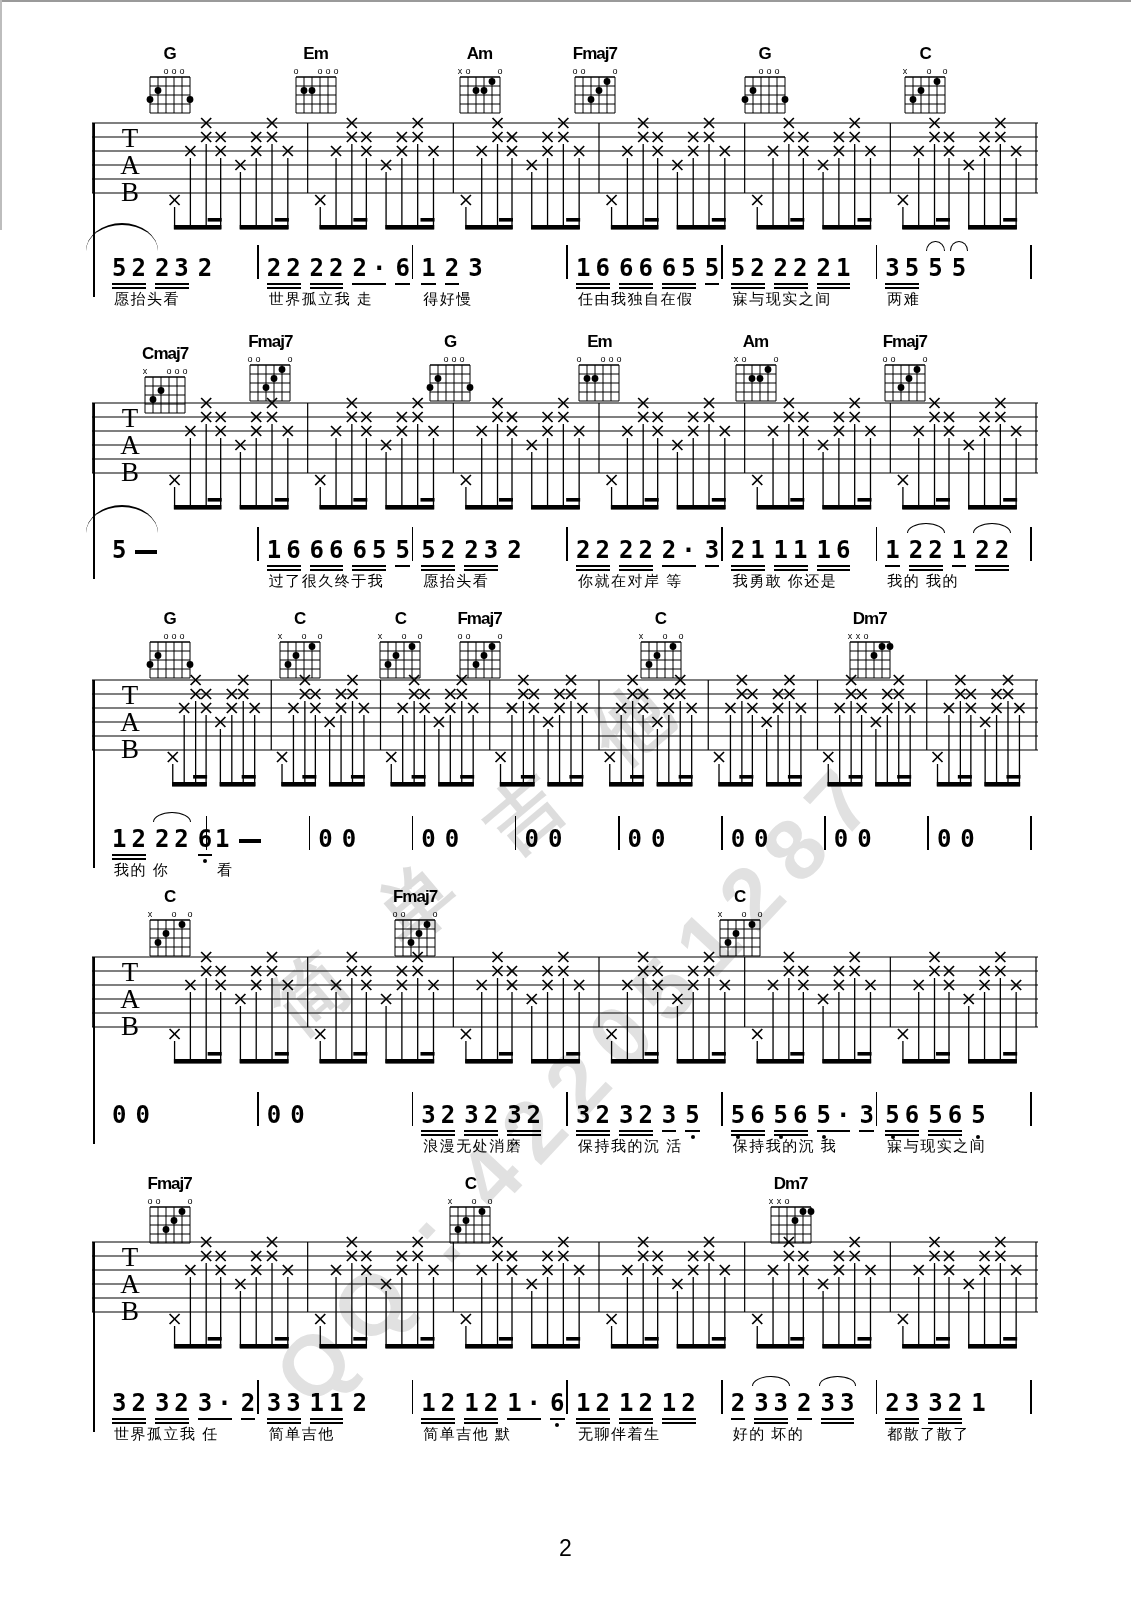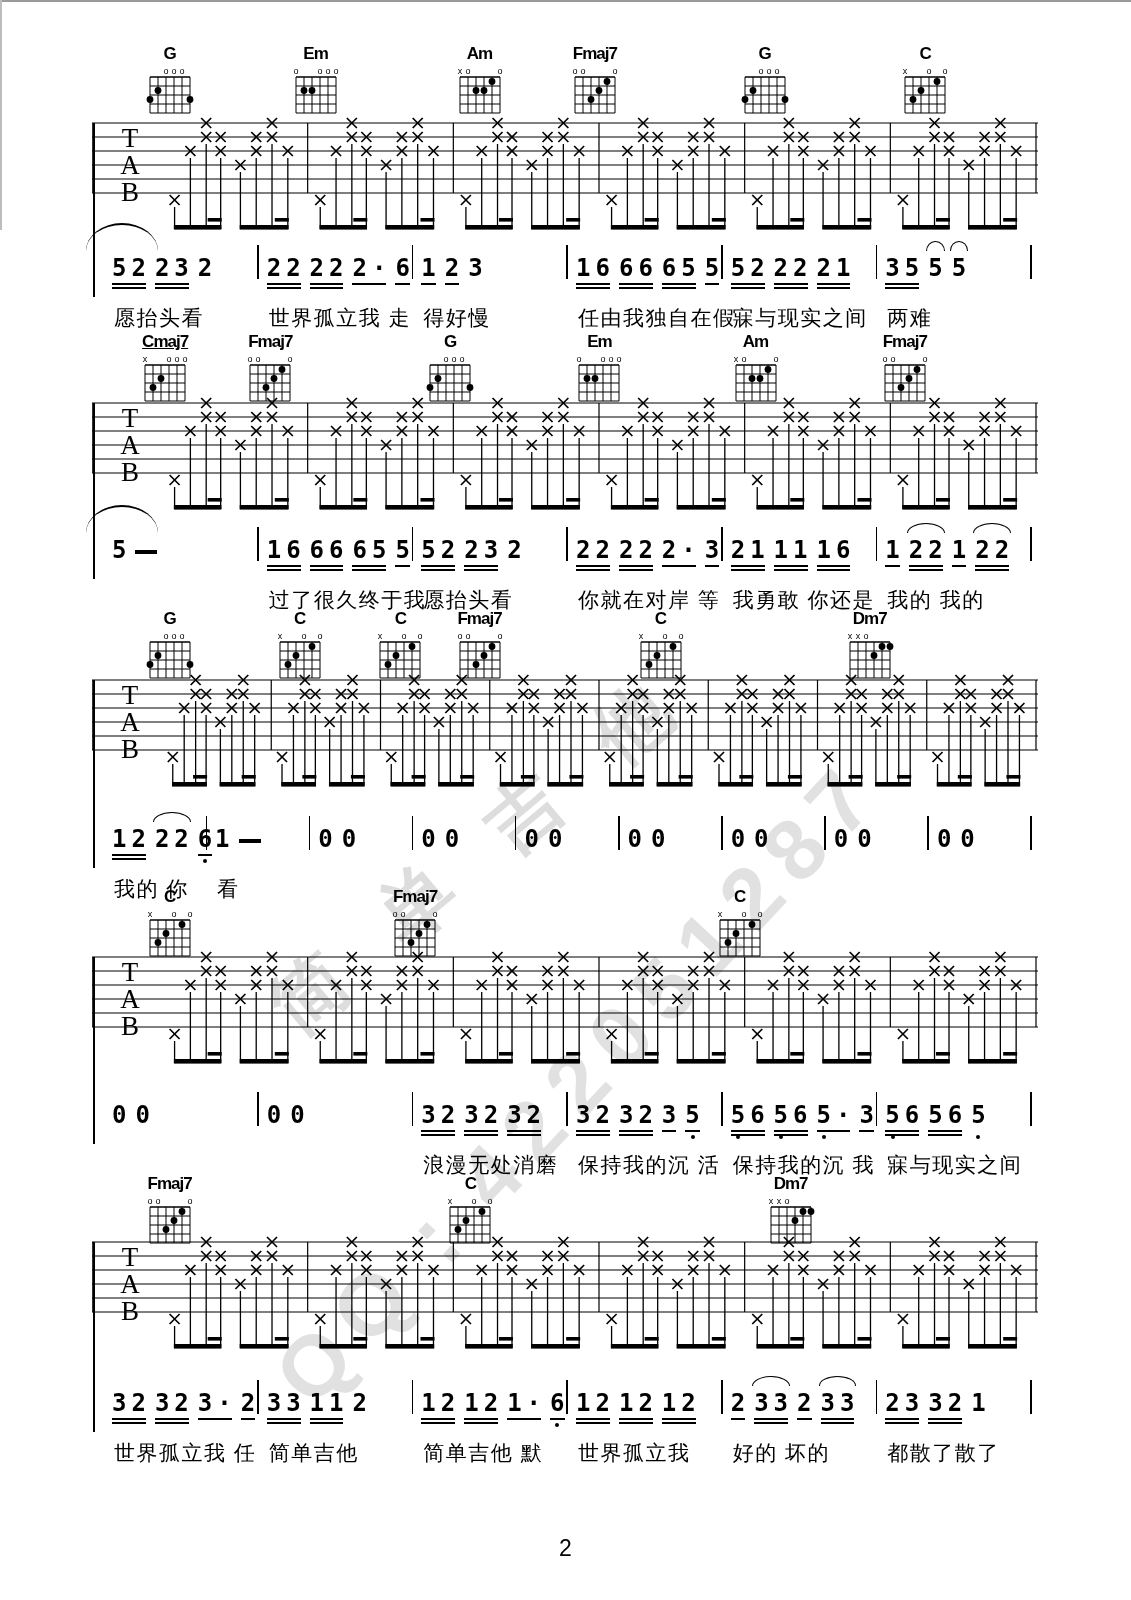--- a/index.html
+++ b/index.html
@@ -25,21 +25,21 @@
   .jn{position:relative;font-family:"DejaVu Sans Mono","Liberation Mono",monospace;
       font-weight:bold;font-size:24px;line-height:1.1}
   .jdot{font-family:"DejaVu Sans Mono",monospace;font-weight:bold;font-size:24px;line-height:1.1}
   .ld{position:absolute;left:50%;bottom:-11px;width:4px;height:4px;border-radius:50%;
       background:#000;transform:translateX(-50%)}
   .ul{position:absolute;left:0;right:0;height:1.7px;background:#000}
   .u1{bottom:-4px}.u2{bottom:-8px}
   .jarc{position:absolute;top:-14px;left:-2px;right:-2px;height:9px;border:1.7px solid #000;
         border-bottom:none;border-radius:50% 50% 0 0/100% 100% 0 0}
   .jdash{display:inline-block;width:22px;height:3.6px;background:#000;margin-bottom:9px}
-  .jlyr{margin-top:23px;font-size:21px;white-space:nowrap;letter-spacing:1.5px;padding-left:2px}
+  .jlyr{margin-top:9px;font-size:15px;white-space:nowrap;letter-spacing:1.5px;padding-left:2px}
   .sarc{position:absolute;width:72px;height:26px;border-top:2.2px solid #000;
         border-radius:50% 50% 0 0/100% 100% 0 0}
   .page-num{position:absolute;left:0;right:0;bottom:38px;text-align:center;font-size:23px}
 </style>
 </head>
 <body>
 
 <div class="canvas">
   <div class="edge-top"></div>
   <div class="edge-left"></div>
@@ -531,21 +531,21 @@
                 <span class="jn">5</span>
                 <div class="jarc"></div>
               </div>
             </div>
             <div class="jlyr">两难</div>
           </div>
           <div class="jbar"></div>
         </div>
       </div>
       <div class="system" style="top: 333px;">
-        <div class="chord" style="left: 137.126px; top: 0px; text-decoration: underline;"><div class="chord-label">Cmaj7</div><svg width="56" height="56" viewBox="0 0 56 56">
+        <div class="chord" style="left: 137.126px; top: 12px;"><div class="chord-label">Cmaj7</div><svg width="56" height="56" viewBox="0 0 56 56">
             <line x1="8" y1="14" x2="8" y2="50" stroke="#000" stroke-width="1"></line>
             <text x="8" y="11" text-anchor="middle" font-size="9" font-family="Liberation Sans, sans-serif">x</text>
             <line x1="16" y1="14" x2="16" y2="50" stroke="#000" stroke-width="1"></line>
             <line x1="24" y1="14" x2="24" y2="50" stroke="#000" stroke-width="1"></line>
             <line x1="32" y1="14" x2="32" y2="50" stroke="#000" stroke-width="1"></line>
             <text x="32" y="11" text-anchor="middle" font-size="9" font-family="Liberation Sans, sans-serif">o</text>
             <line x1="40" y1="14" x2="40" y2="50" stroke="#000" stroke-width="1"></line>
             <text x="40" y="11" text-anchor="middle" font-size="9" font-family="Liberation Sans, sans-serif">o</text>
             <line x1="48" y1="14" x2="48" y2="50" stroke="#000" stroke-width="1"></line>
             <text x="48" y="11" text-anchor="middle" font-size="9" font-family="Liberation Sans, sans-serif">o</text>
@@ -2376,21 +2376,21 @@
                 <div class="ul u1"></div>
                 <div class="ul u2"></div>
               </div>
               <div class="jg">
                 <span class="jn">1</span>
                 <span class="jn">2</span>
                 <div class="ul u1"></div>
                 <div class="ul u2"></div>
               </div>
             </div>
-            <div class="jlyr">世界孤立我</div>
+            <div class="jlyr">无聊伴着生</div>
           </div>
           <div class="jbar"></div>
           <div class="jm">
             <div class="jnums">
               <div class="jg">
                 <span class="jn">2</span>
                 <div class="ul u1"></div>
               </div>
               <div class="jg">
                 <span class="jn">3</span>

